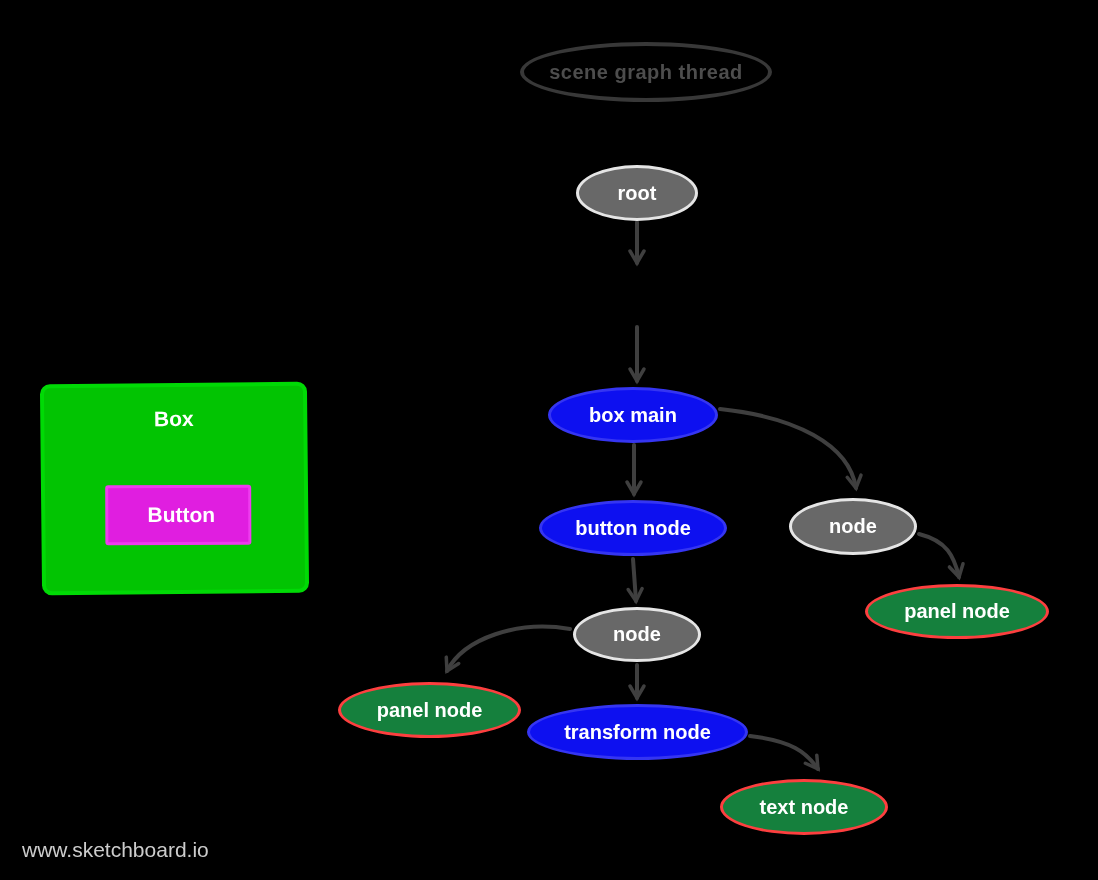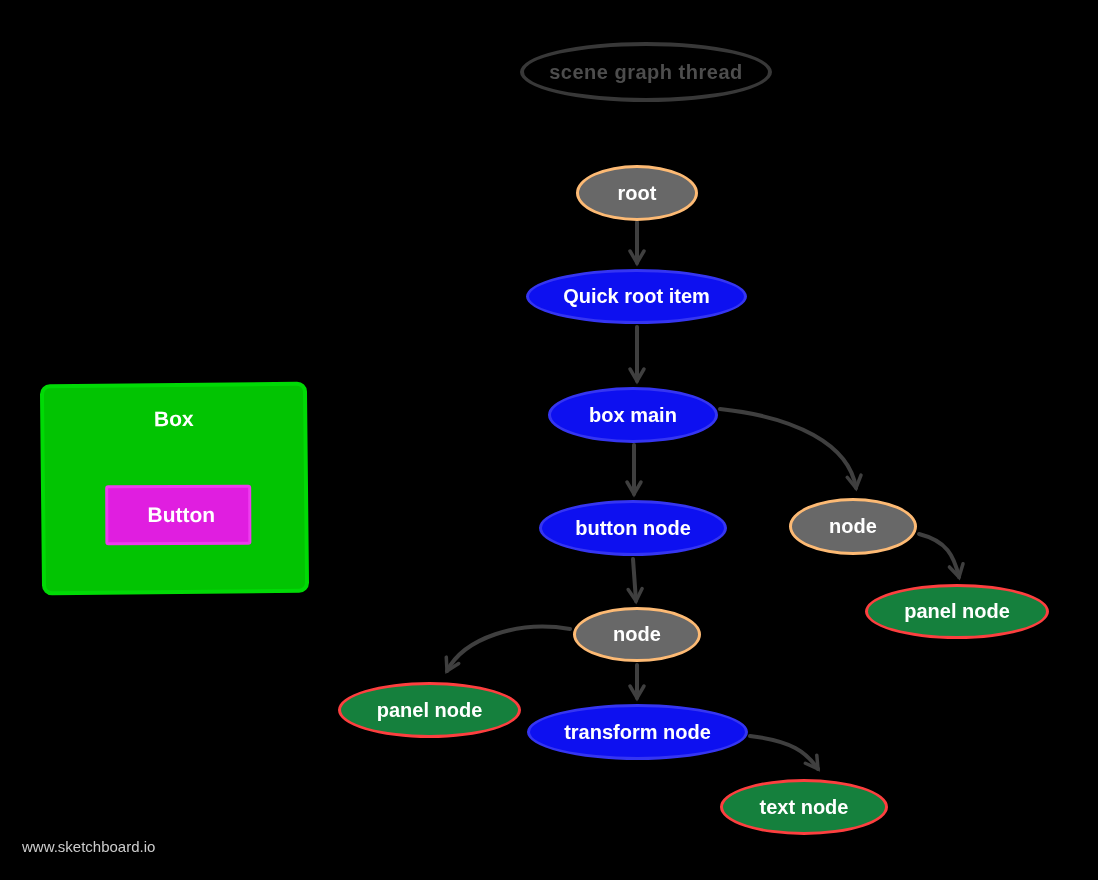--- a/index.html
+++ b/index.html
@@ -12,42 +12,42 @@
     position:absolute;border:4px solid #383838;border-radius:50%;
     display:flex;align-items:center;justify-content:center;
     color:#4d4d4d;font-weight:bold;font-size:20px;letter-spacing:0.5px;
     background:transparent;box-sizing:border-box;
   }
   .node{
     position:absolute;border-radius:50%;box-sizing:border-box;
     display:flex;align-items:center;justify-content:center;
     color:#ffffff;font-weight:bold;font-size:20px;white-space:nowrap;
   }
-  .node.gray{background:#686868;border:3px solid #fdba74;}
+  .node.gray{background:#686868;border:3px solid #e5e5e5;}
   .node.blue{background:#0d10f0;border:3px solid #3535f2;}
   .node.red{background:#15803d;border:3px solid #fd3f3f;}
   #box-shape{
     position:absolute;left:41px;top:383px;width:267px;height:211px;
     background:#02c402;border:4px solid #00da05;border-radius:10px;
     transform:rotate(-0.6deg);box-sizing:border-box;
   }
   #box-title{
     position:absolute;left:0;top:20px;width:100%;text-align:center;
     color:#ffffff;font-weight:bold;font-size:21px;
   }
   #button-shape{
     position:absolute;left:60px;top:98px;width:146px;height:60px;
     background:#e01ee0;border:3px solid #ee3cee;border-radius:3px;
     display:flex;align-items:center;justify-content:center;
     color:#ffffff;font-weight:bold;font-size:21px;box-sizing:border-box;
     transform:rotate(0.4deg);
     padding-left:6px;
   }
   #watermark{
-    position:absolute;left:22px;top:838px;color:#cccccc;font-size:15px;
+    position:absolute;left:22px;top:838px;color:#cccccc;font-size:21px;
   }
 </style>
 </head>
 <body>
 
 <div id="canvas">
 
   <svg id="edges" viewBox="0 0 1098 880">
     <defs>
       <marker id="arrowhead" viewBox="0 0 20 20" refX="15" refY="10" markerWidth="20" markerHeight="20" orient="auto" markerUnits="userSpaceOnUse">
@@ -75,23 +75,20 @@
     <div id="box-title">Box</div>
     <div id="button-shape">
       <span>Button</span>
     </div>
   </div>
 
   <div class="node gray" style="left:576px;top:165px;width:122px;height:56px;">
     <span>root</span>
   </div>
 
-  <div class="node blue" style="left:526px;top:269px;width:221px;height:55px;">
-    <span>Quick root item</span>
-  </div>
 
   <div class="node blue" style="left:548px;top:387px;width:170px;height:56px;">
     <span>box main</span>
   </div>
 
   <div class="node blue" style="left:539px;top:500px;width:188px;height:56px;justify-content:center;">
     <span>button node</span>
   </div>
 
   <div class="node gray" style="left:789px;top:498px;width:128px;height:57px;">

